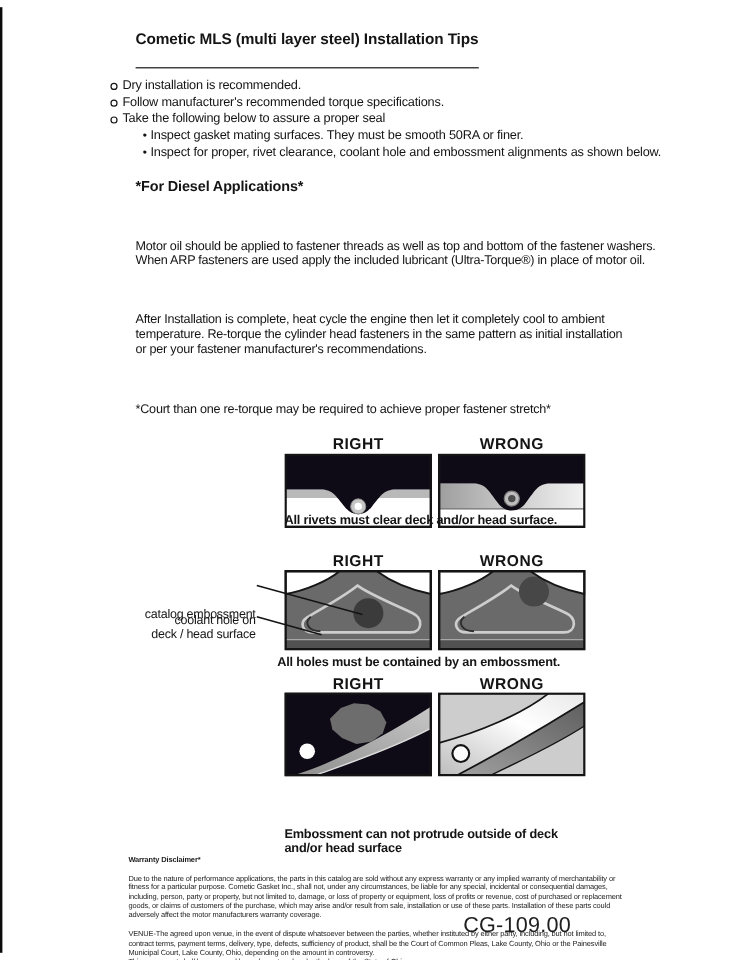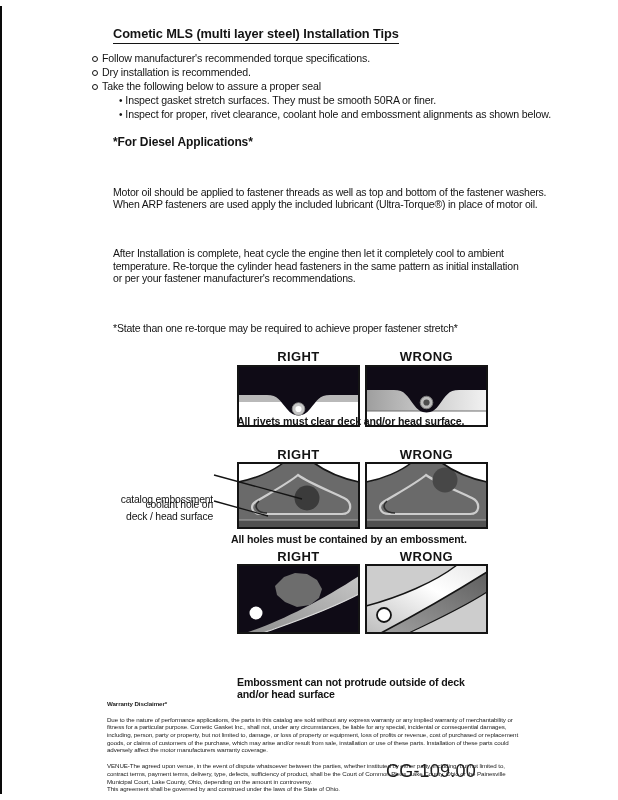--- a/index.html
+++ b/index.html
@@ -9,21 +9,21 @@
     background:#ffffff;
     font-family:"Liberation Sans","DejaVu Sans",sans-serif;
     color:#141414;
     overflow:hidden;
   }
   .edge-line{position:absolute;left:0;top:6px;width:2px;height:788px;background:#0a0a0a;}
   .content{padding:24px 40px 0 113px;}
   .doc-title{
     display:inline-block;
     font-size:12.8px;font-weight:bold;letter-spacing:-0.1px;
-    border-bottom:1.6px solid #141414;padding-bottom:2px;margin:0 0 8px 0;
+    border-bottom:1.6px solid #141414;padding-bottom:16px;margin:0 0 8px 0;
   }
   .bullets{margin-left:-21px;}
   .bullet-row{display:flex;align-items:flex-start;font-size:10.6px;line-height:13.9px;letter-spacing:-0.15px;}
   .b-circ{width:4px;height:4px;border:1px solid #141414;border-radius:50%;margin:4px 4px 0 0;flex:none;}
   .bullet-row.sub{margin-left:27px;}
   .b-dot{font-size:10px;margin:0 3px 0 0;flex:none;}
   .diesel-heading{font-size:12px;font-weight:bold;margin:13px 0 7px 0;letter-spacing:-0.1px;}
   .para{font-size:10.5px;line-height:12.4px;letter-spacing:-0.2px;margin:0 0 10px 0;width:487px;}
   .prelines{white-space:pre-line;margin-top:37px;}
 
@@ -44,47 +44,47 @@
 
 <div class="page">
   <div class="edge-line"></div>
 
   <div class="content">
     <h1 class="doc-title">Cometic MLS (multi layer steel) Installation Tips</h1>
 
     <div class="bullets">
       <div class="bullet-row">
         <span class="b-circ"></span>
-        <span>Follow manufacturer's recommended torque specifications.</span>
+        <span>Dry installation is recommended.</span>
       </div>
       <div class="bullet-row">
         <span class="b-circ"></span>
-        <span>Dry installation is recommended.</span>
+        <span>Follow manufacturer's recommended torque specifications.</span>
       </div>
       <div class="bullet-row">
         <span class="b-circ"></span>
         <span>Take the following below to assure a proper seal</span>
       </div>
       <div class="bullet-row sub">
         <span class="b-dot">•</span>
-        <span>Inspect gasket stretch surfaces.  They must be smooth 50RA or finer.</span>
+        <span>Inspect gasket mating surfaces.  They must be smooth 50RA or finer.</span>
       </div>
       <div class="bullet-row sub">
         <span class="b-dot">•</span>
         <span>Inspect for proper, rivet clearance, coolant hole and embossment alignments as shown below.</span>
       </div>
     </div>
 
     <div class="diesel-heading">*For Diesel Applications*</div>
     <p class="para prelines">Motor oil should be applied to fastener threads as well as top and bottom of the fastener washers.
 When ARP fasteners are used apply the included lubricant (Ultra-Torque®) in place of motor oil.</p>
     <p class="para prelines">After Installation is complete, heat cycle the engine then let it completely cool to ambient
 temperature. Re-torque the cylinder head fasteners in the same pattern as initial installation
 or per your fastener manufacturer's recommendations.</p>
-    <p class="para prelines">*State than one re-torque may be required to achieve proper fastener stretch*</p>
+    <p class="para prelines">*Court than one re-torque may be required to achieve proper fastener stretch*</p>
   </div>
 
   <div class="diagram-section">
 
     <div class="rw-label" style="left:237px;top:5px;">RIGHT</div>
     <div class="rw-label" style="left:365px;top:5px;">WRONG</div>
 
     <svg class="dg-img" style="left:237px;top:21px;" width="123" height="62" viewBox="0 0 123 62">
       <rect x="0" y="0" width="123" height="62" fill="#ffffff"></rect>
       <rect x="1" y="30" width="121" height="7" fill="#b9b9b9"></rect>

